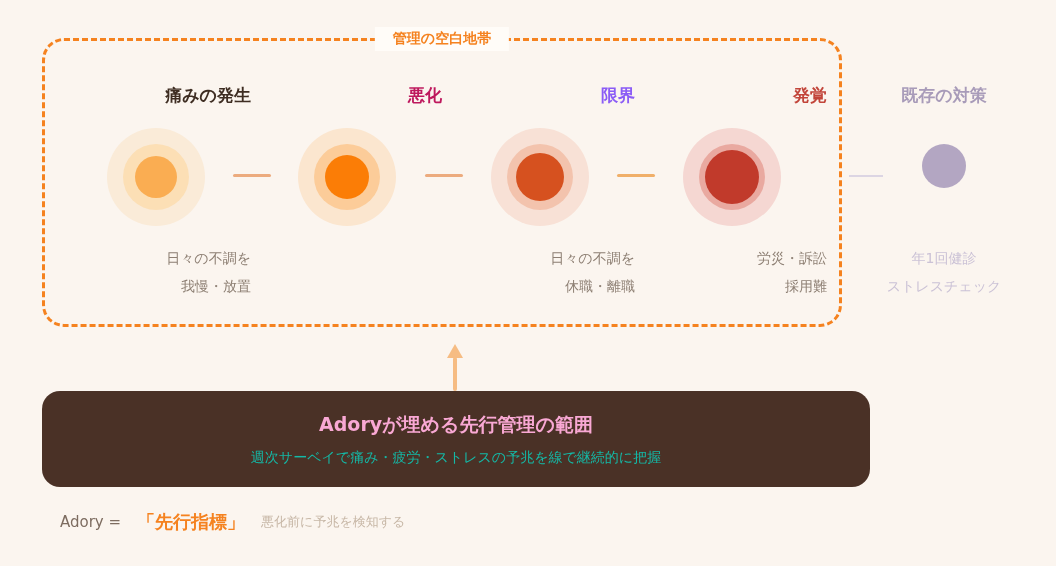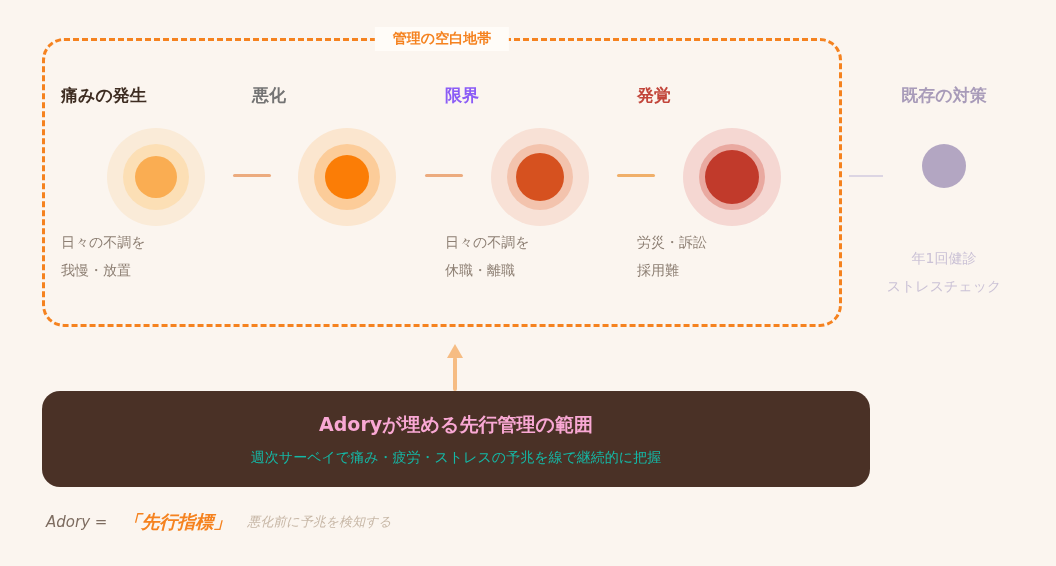--- a/index.html
+++ b/index.html
@@ -6,31 +6,31 @@
   body{font-family:"DejaVu Sans","Liberation Sans",sans-serif;}
   .canvas{position:relative;width:1056px;height:566px;background:#FBF5EF;overflow:hidden;}
 
   
   .blind-zone{position:absolute;left:42px;top:38px;width:800px;height:289px;
     border:3px dashed #F5821F;border-radius:22px;box-sizing:border-box;}
   .blind-zone-label{position:absolute;left:50%;top:-14px;transform:translateX(-50%);
     background:#FFFCF8;padding:3px 18px;font-size:14px;font-weight:bold;white-space:nowrap;}
 
   
-  .stage{position:absolute;top:84px;width:190px;text-align:left;}
+  .stage{position:absolute;top:84px;width:190px;text-align:right;}
   .stage-title{font-size:17px;font-weight:bold;height:22px;line-height:22px;}
   .circle-outer{position:relative;width:98px;height:98px;margin:22px auto 0;border-radius:50%;
     display:flex;align-items:center;justify-content:center;}
   .circle-mid{width:66px;height:66px;border-radius:50%;display:flex;align-items:center;justify-content:center;}
   .circle-inner{border-radius:50%;}
   .s1 .circle-inner{width:42px;height:42px;}
   .s2 .circle-inner{width:44px;height:44px;}
   .s3 .circle-inner{width:48px;height:48px;}
   .s4 .circle-inner{width:54px;height:54px;}
-  .stage-desc{margin-top:2px;font-size:14px;line-height:28px;}
+  .stage-desc{margin-top:19px;font-size:14px;line-height:28px;font-family:Liberation Serif, serif;}
 
   
   .connector{position:absolute;top:174px;width:38px;height:3px;border-radius:2px;}
   .conn-1{left:233px;}
   .conn-2{left:425px;}
   .conn-3{left:617px;}
   .conn-existing{position:absolute;top:175px;left:849px;width:34px;height:2px;}
 
   
   .existing{position:absolute;left:849px;top:84px;width:190px;text-align:center;}
@@ -44,21 +44,21 @@
     clip-path:polygon(50% 0,0 100%,100% 100%);}
 
   
   .coverage-box{position:absolute;left:42px;top:391px;width:828px;height:96px;border-radius:18px;
     text-align:center;box-sizing:border-box;padding-top:21px;}
   .coverage-title{font-size:19px;font-weight:bold;}
   .coverage-subtitle{font-size:14px;margin-top:11px;}
 
   
   .legend-item{position:absolute;top:508px;height:28px;display:flex;align-items:center;white-space:nowrap;}
-  .legend-left{left:46px;font-style:italic;}
+  .legend-left{left:60px;}
   .legend-right{left:655px;}
   .legend-prefix{font-size:15px;}
   .legend-term{font-size:18px;font-weight:bold;margin:0 16px;}
   .legend-desc{font-size:13px;}
 </style>
 </head>
 <body>
 
 <div class="canvas" style="background-color: rgb(251, 245, 239);">
 
@@ -73,21 +73,21 @@
         <div class="circle-inner" style="background-color: rgb(250, 173, 82);"></div>
       </div>
     </div>
     <div class="stage-desc" style="color: rgb(141, 127, 115);">
       <div>日々の不調を</div>
       <div>我慢・放置</div>
     </div>
   </div>
 
   <div class="stage s2" style="left:252px">
-    <div class="stage-title" style="color: #737373;">悪化</div>
+    <div class="stage-title" style="color: #be185d;">悪化</div>
     <div class="circle-outer" style="background-color: rgb(251, 230, 207);">
       <div class="circle-mid" style="background-color: rgb(252, 204, 153);">
         <div class="circle-inner" style="background-color: rgb(251, 125, 6);"></div>
       </div>
     </div>
   </div>
 
   <div class="stage s3" style="left:445px">
     <div class="stage-title" style="color: #8b5cf6;">限界</div>
     <div class="circle-outer" style="background-color: rgb(248, 225, 214);">

